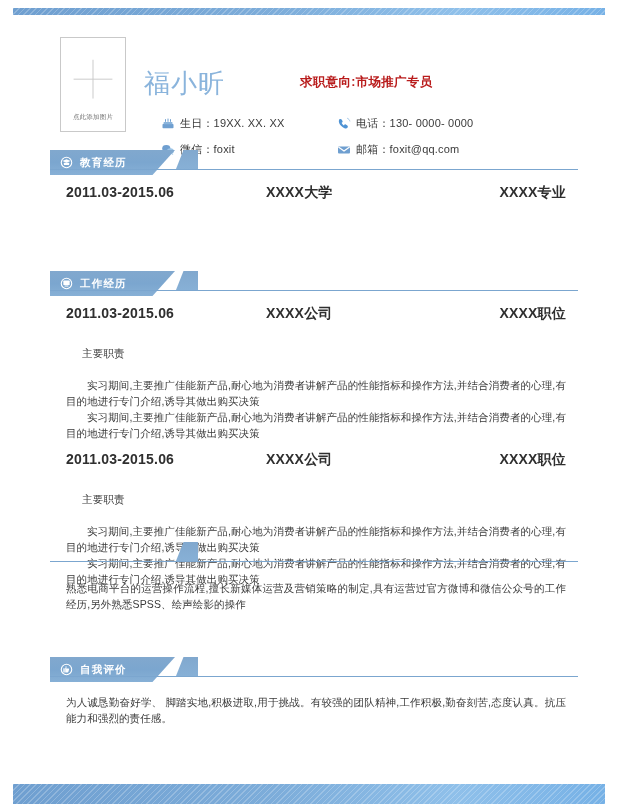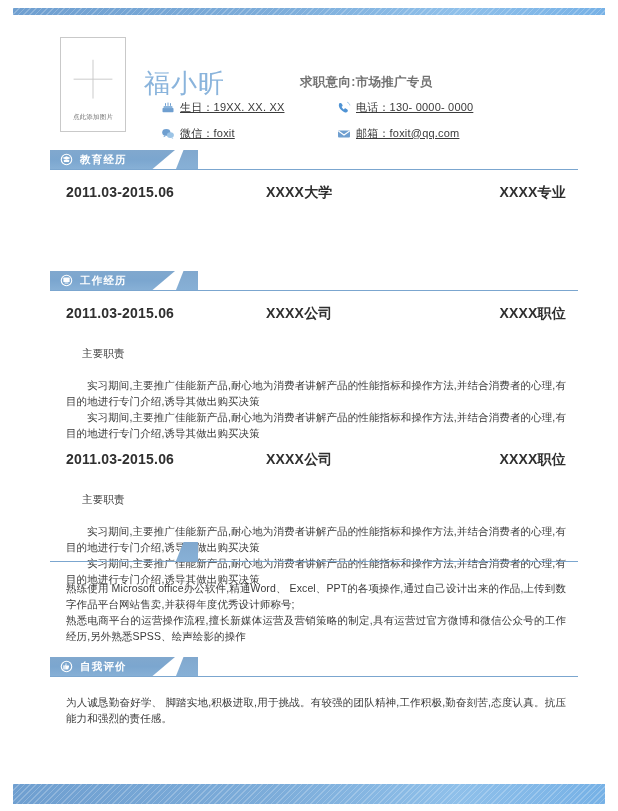--- a/index.html
+++ b/index.html
@@ -82,31 +82,30 @@
     color: #8ab4dc;
     font-weight: 400;
     letter-spacing: 1px;
     white-space: nowrap;
   }
   .objective {
     position: absolute;
     left: 300px;
     top: 42px;
     font-size: 12.5px;
-    color: #737373;
+    color: #b91c1c;
     font-weight: bold;
     letter-spacing: 0.3px;
     white-space: nowrap;
   }
   .contact-grid {
     position: absolute;
     left: 160px;
-    top: 62px;
+    top: 78px;
     width: 440px;
-    text-decoration: underline;
   }
   .contact-row {
     display: flex;
     height: 26px;
     align-items: center;
   }
   .contact-cell {
     display: flex;
     align-items: center;
     white-space: nowrap;
@@ -131,21 +130,21 @@
   .section-head {
     position: absolute;
     left: 50px;
     width: 528px;
     height: 22px;
   }
   .tab {
     position: absolute;
     left: 0;
     top: 0;
-    height: 19px;
+    height: 25px;
     width: 125px;
     background: linear-gradient(to bottom, #81a8ce 0%, #7ba6cf 50%, #87b0d6 100%);
     -webkit-clip-path: polygon(0 0, 100% 0, 82% 100%, 0 100%);
     clip-path: polygon(0 0, 100% 0, 82% 100%, 0 100%);
     display: flex;
     align-items: center;
   }
   .tab .sec-ico {
     width: 13px;
     height: 13px;
@@ -341,21 +340,20 @@
   <p class="para indent">实习期间,主要推广佳能新产品,耐心地为消费者讲解产品的性能指标和操作方法,并结合消费者的心理,有目的地进行专门介绍,诱导其做出购买决策</p>
   <p class="para indent">实习期间,主要推广佳能新产品,耐心地为消费者讲解产品的性能指标和操作方法,并结合消费者的心理,有目的地进行专门介绍,诱导其做出购买决策</p>
 </div>
 
 <div class="section-head" style="top:542px">
   <div class="notch"></div>
   <div class="rule"></div>
 </div>
 
 <div class="content" style="top:580px">
-  <p class="para">熟练使用 Microsoft office办公软件,精通Word、 Excel、PPT的各项操作,通过自己设计出来的作品,上传到数字作品平台网站售卖,并获得年度优秀设计师称号;</p>
   <p class="para">熟悉电商平台的运营操作流程,擅长新媒体运营及营销策略的制定,具有运营过官方微博和微信公众号的工作经历,另外熟悉SPSS、绘声绘影的操作</p>
 </div>
 
 <div class="section-head" style="top:657px">
   <div class="tab">
     <svg class="sec-ico" viewBox="0 0 14 14">
       <circle cx="7" cy="7" r="6.2" fill="#ffffff"></circle>
       <circle cx="7" cy="7" r="5" fill="#7ba6cf"></circle>
       <path d="M6.2 3.3c.9 0 .9 1 .7 1.8l-.2.8h2.2c.6 0 1 .5.85 1.05l-.7 2.6c-.1.45-.5.75-.95.75H5.6V5.9c0-.6.6-.9.6-1.6 0-.5-.3-1 0-1z" fill="#ffffff"></path>
       <rect x="3.6" y="5.7" width="1.5" height="4.6" rx="0.4" fill="#ffffff"></rect>

